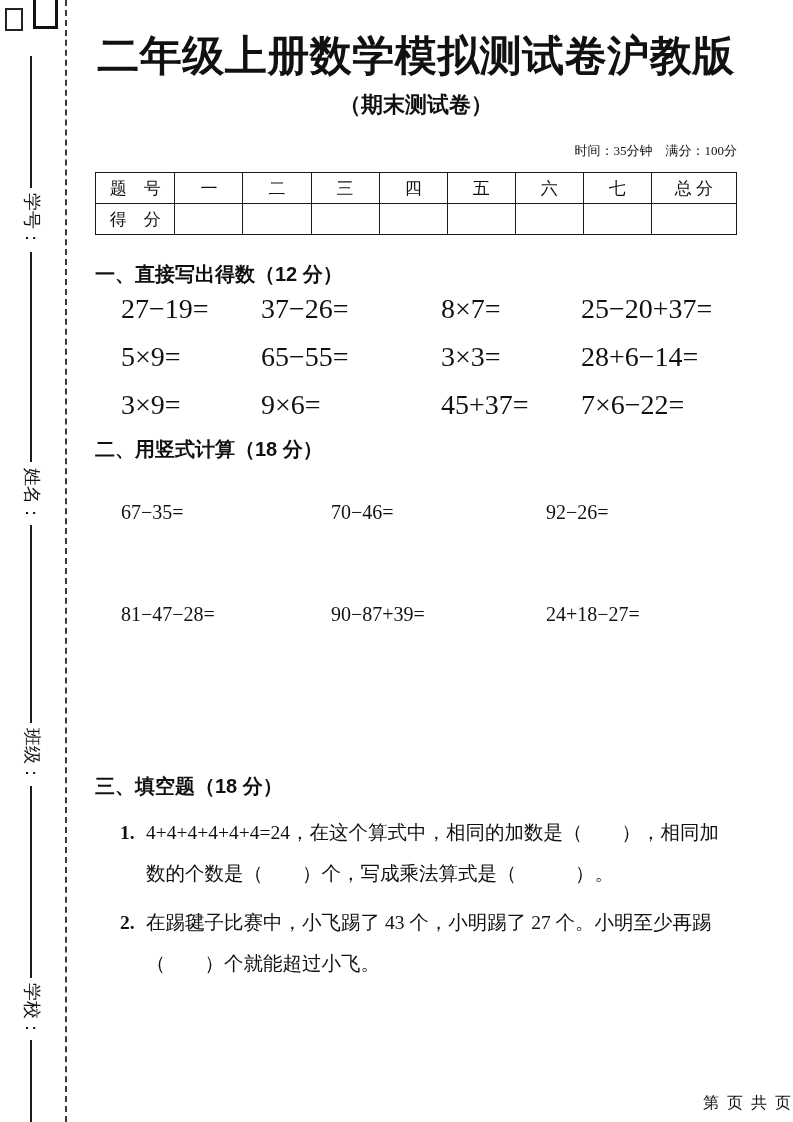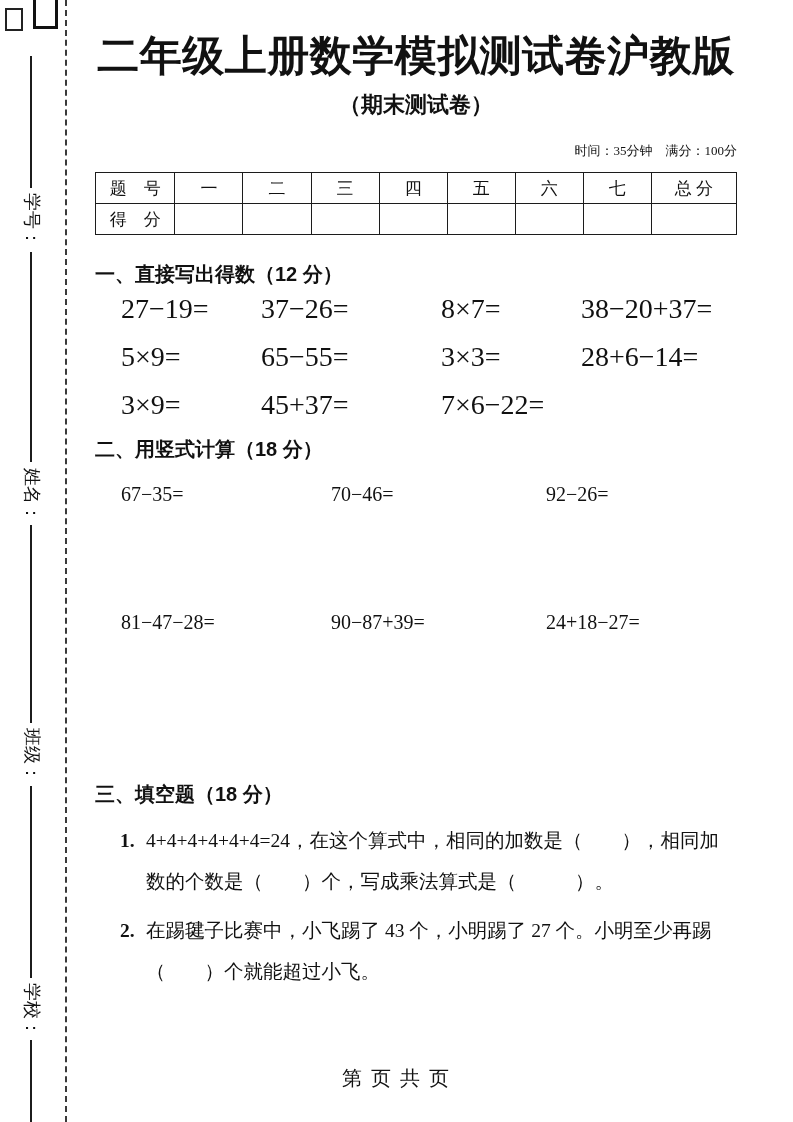--- a/index.html
+++ b/index.html
@@ -59,31 +59,31 @@
   .sec2-heading { margin-top:18px; }
   .sec3-heading { margin-top:146px; }
 
   .oral-grid {
     display:grid; grid-template-columns:140px 180px 140px 1fr;
     margin-left:26px; margin-top:8px; row-gap:22px;
     font-size:28px; line-height:26px;
   }
   .col-grid {
     display:grid; grid-template-columns:210px 215px 1fr;
-    margin-left:26px; margin-top:18px; row-gap:102px;
+    margin-left:26px; margin-top:36px; row-gap:76px;
     font-size:20px; line-height:26px;
   }
   .problem { white-space:nowrap; }
 
   .fill-items { margin-top:12px; }
   .fill-item { position:relative; padding-left:51px; font-size:19.5px; line-height:41px; }
   .fill-item + .fill-item { margin-top:8px; }
   .fill-item .num { position:absolute; left:25px; top:0; font-weight:bold; }
 
-  .footer { position:absolute; left:0; right:0; bottom:30px; text-align:center; font-size:20px; letter-spacing:2px; }
+  .footer { position:absolute; left:0; right:0; bottom:8px; text-align:right; font-size:16px; letter-spacing:2px; }
 </style>
 </head>
 <body>
 
 <div class="page">
 
   <aside class="margin-strip">
     <div class="corner-box b1"></div>
     <div class="corner-box b2"></div>
 
@@ -142,26 +142,27 @@
         <td></td>
       </tr>
     </tbody>
       </table>
 
     <h3 class="sec-heading sec1-heading">一、直接写出得数（12 分）</h3>
     <div class="oral-grid">
       <span class="problem">27−19=</span>
       <span class="problem">37−26=</span>
       <span class="problem">8×7=</span>
-      <span class="problem">38−20+37=</span>
+      <span class="problem">25−20+37=</span>
       <span class="problem">5×9=</span>
       <span class="problem">65−55=</span>
       <span class="problem">3×3=</span>
       <span class="problem">28+6−14=</span>
       <span class="problem">3×9=</span>
+      <span class="problem">9×6=</span>
       <span class="problem">45+37=</span>
       <span class="problem">7×6−22=</span>
     </div>
 
     <h3 class="sec-heading sec2-heading">二、用竖式计算（18 分）</h3>
     <div class="col-grid">
       <span class="problem">67−35=</span>
       <span class="problem">70−46=</span>
       <span class="problem">92−26=</span>
       <span class="problem">81−47−28=</span>

